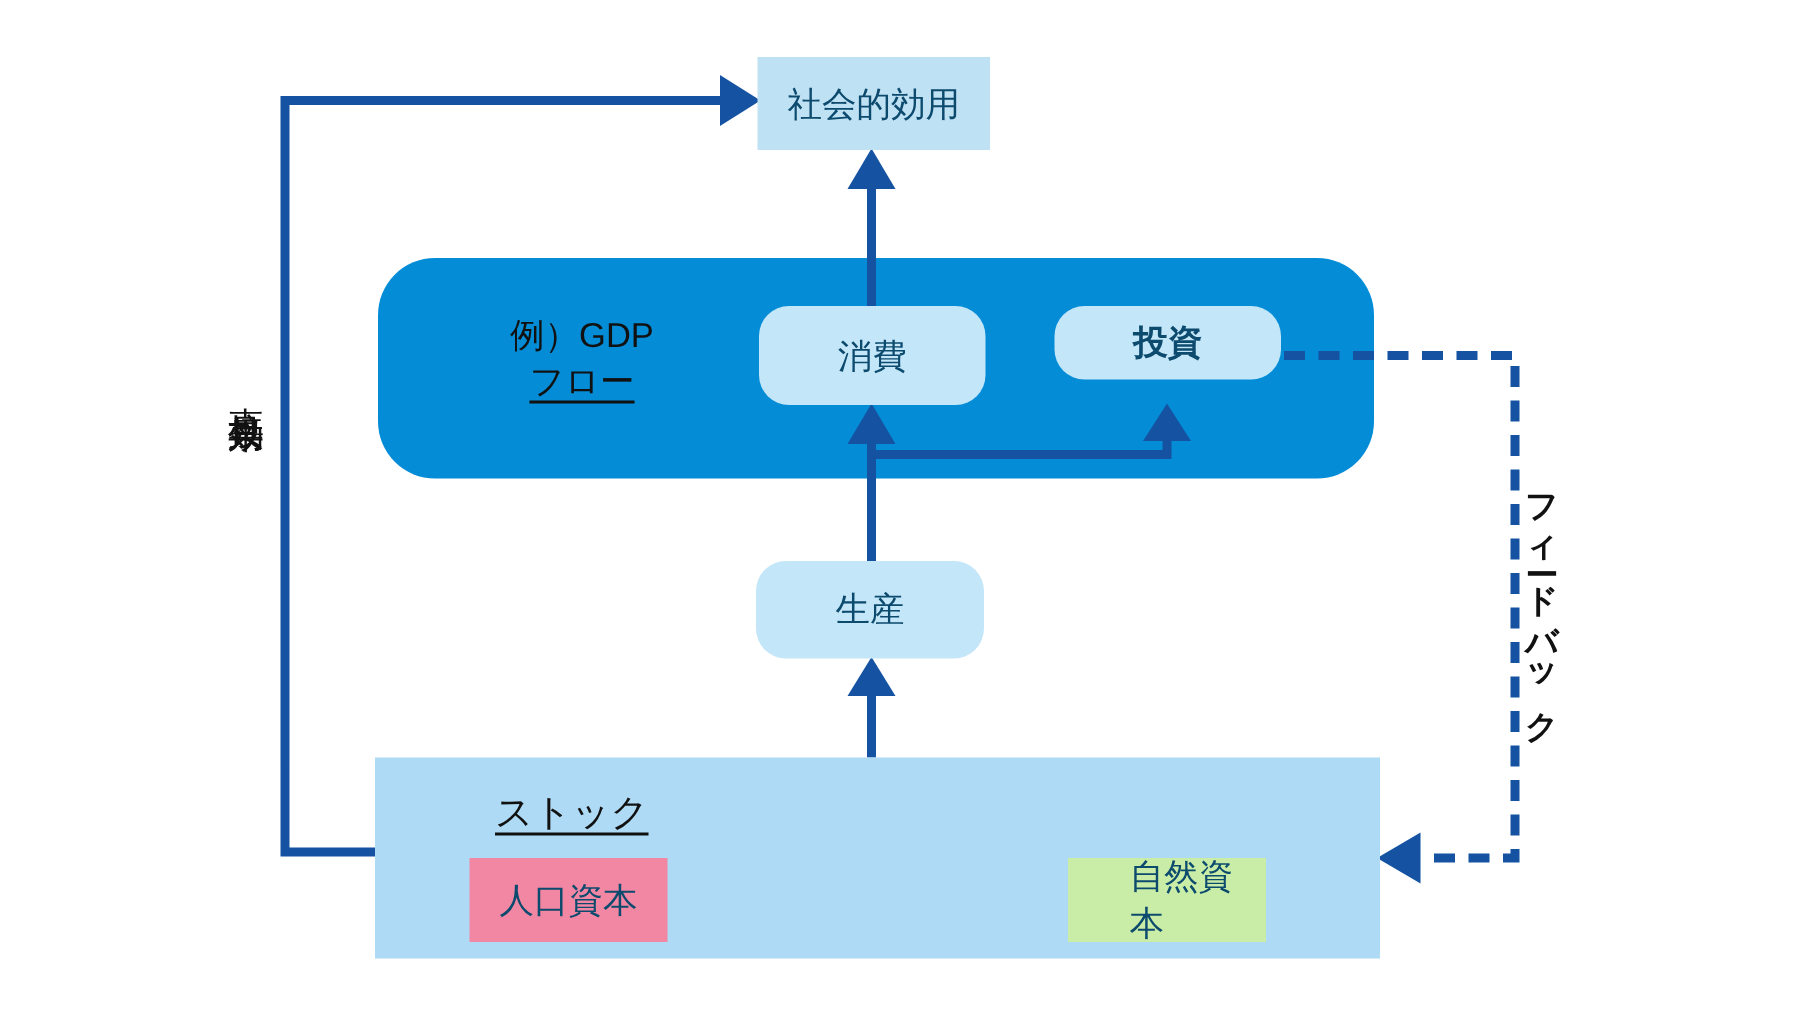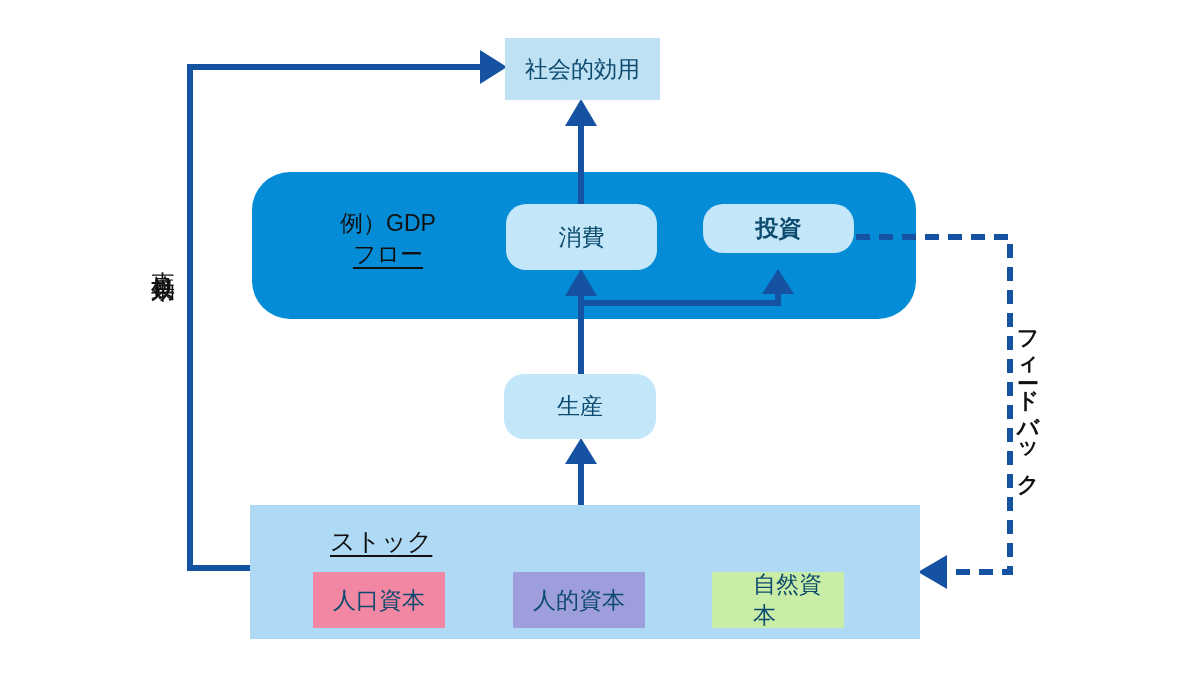--- a/index.html
+++ b/index.html
@@ -161,23 +161,20 @@
   <div class="node pill box-production">
     <span>生産</span>
   </div>
 
   <div class="box-stock"></div>
   <span class="stock-title underline">ストック</span>
 
   <div class="node capital cap-population">
     <span>人口資本</span>
   </div>
-  <div class="node capital cap-human">
-    <span>人的資本</span>
-  </div>
   <div class="node capital cap-natural">
     <span>自然資本</span>
   </div>
 
   <div class="vlabel lbl-direct">直接効果</div>
   <div class="vlabel lbl-feedback">フィードバック</div>
 
 </div>
 
 </body></html>

